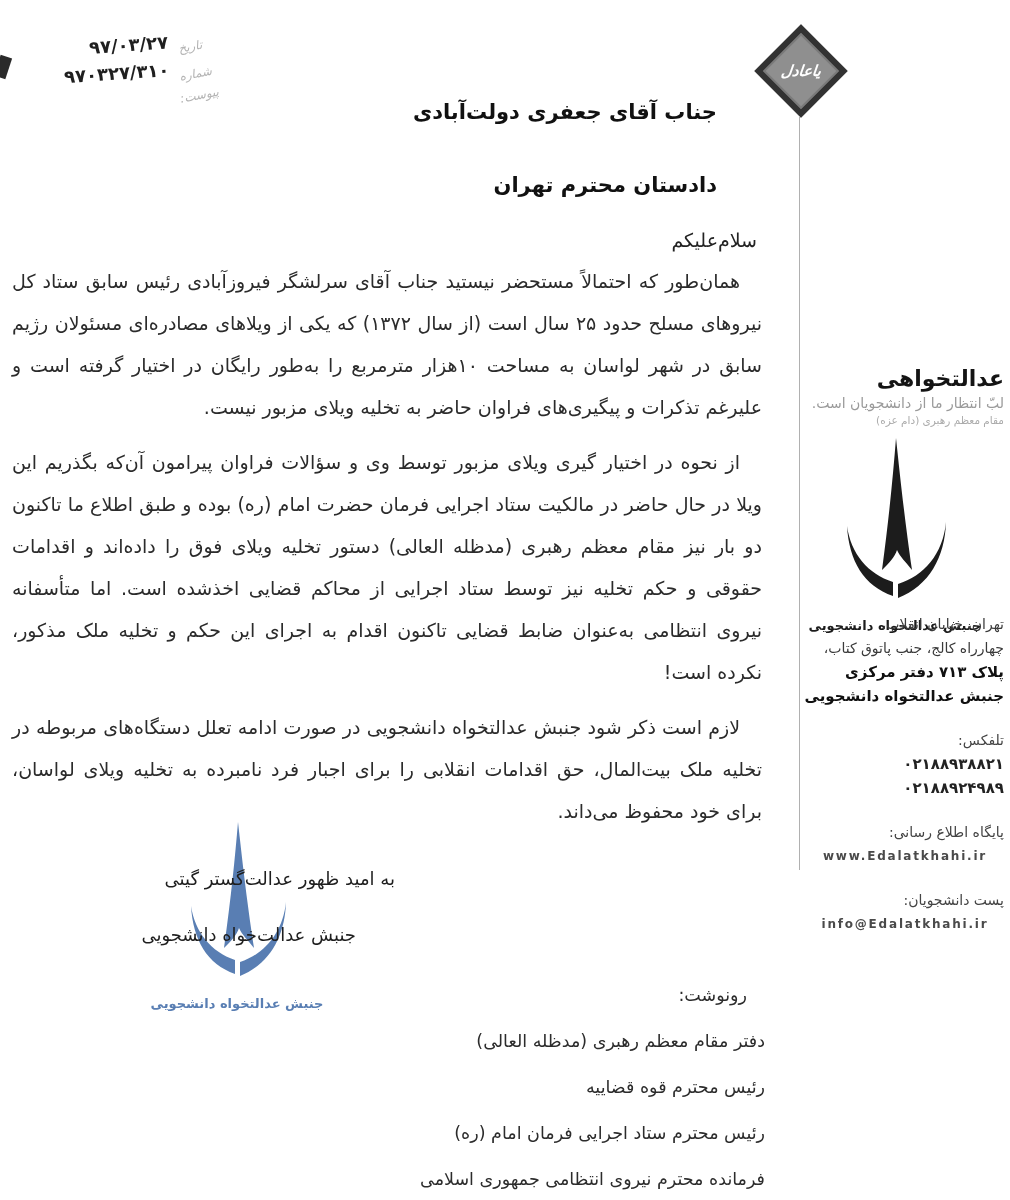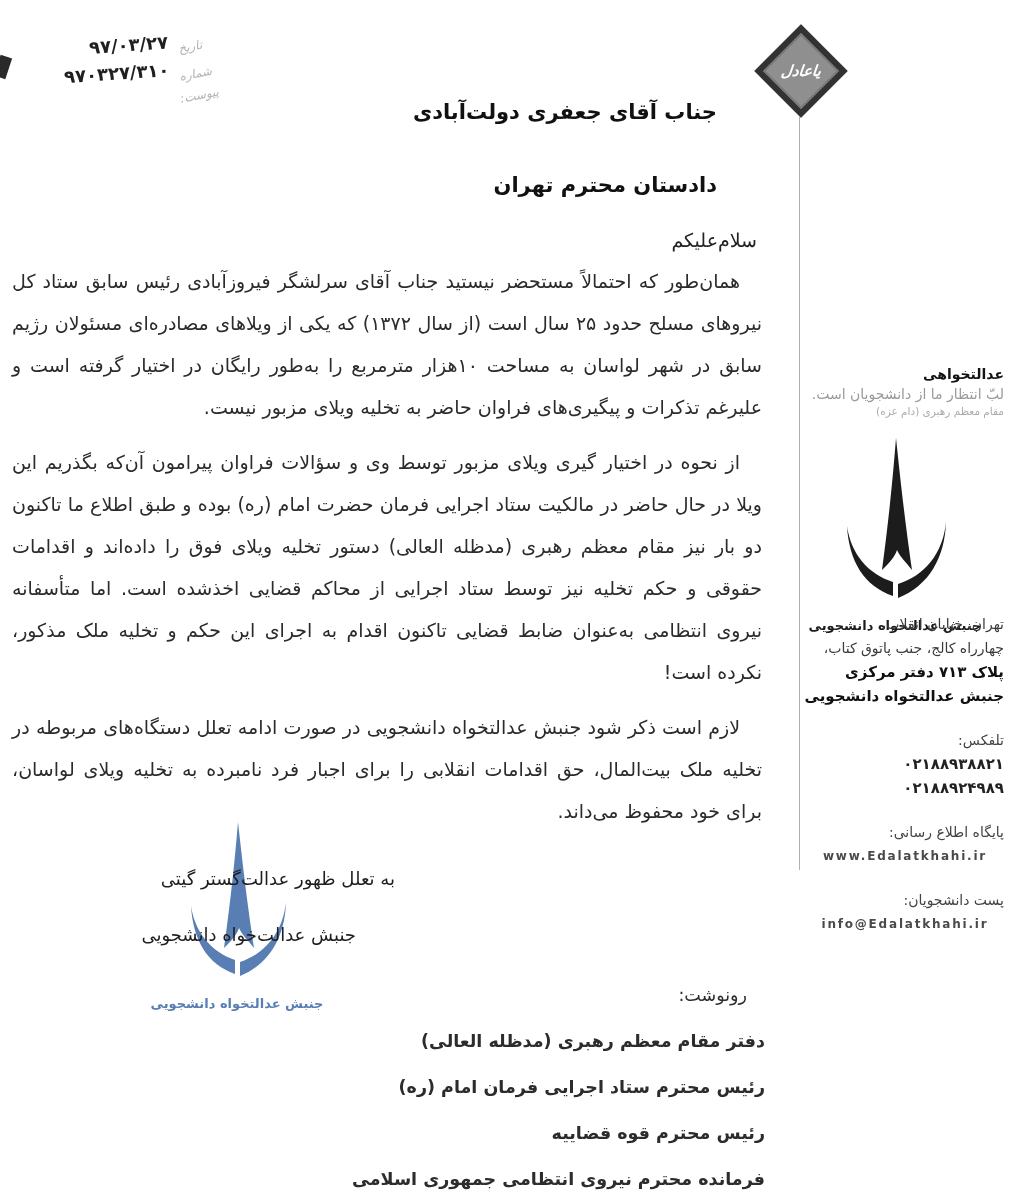--- a/index.html
+++ b/index.html
@@ -44,24 +44,24 @@
   }
   .body-col p{margin:0 0 13px 0;text-indent:22px;}
   
   .stamp{position:absolute;left:137px;top:805px;color:#4b74ad;opacity:.92;}
   .closing-line{position:absolute;direction:rtl;font-size:18px;color:#1e1e1e;text-align:right;white-space:nowrap;}
   .closing-1{left:180px;top:868px;width:215px;}
   .closing-2{left:158px;top:924px;width:198px;}
   
   .cc{position:absolute;top:972px;right:245px;direction:rtl;text-align:right;font-size:17.5px;color:#2c2c2c;}
   .cc .cc-label{margin-right:18px;height:46px;line-height:46px;}
-  .cc .cc-item{height:46px;line-height:46px;white-space:nowrap;font-weight:bold;}
+  .cc .cc-item{height:46px;line-height:46px;white-space:nowrap;}
   
   .sidebar{position:absolute;left:806px;top:366px;width:198px;direction:rtl;text-align:right;}
-  .sb-heading{font-size:14px;font-weight:bold;color:#141414;margin:0 0 4px 0;}
+  .sb-heading{font-size:22px;font-weight:bold;color:#141414;margin:0 0 4px 0;}
   .sb-quote{font-size:14px;color:#9a9a9a;margin:0 0 3px 0;letter-spacing:.3px;}
   .sb-attr{font-size:10.5px;color:#ababab;margin:0;}
   .sb-logo{position:absolute;left:795px;top:425px;color:#1c1c1c;}
   .sb-address{position:absolute;left:806px;top:612px;width:198px;direction:rtl;text-align:right;}
   .addr-line{font-size:14px;color:#3a3a3a;height:24px;line-height:24px;white-space:nowrap;}
   .addr-bold{font-size:15px;font-weight:bold;color:#101010;}
   .addr-label{font-size:14px;color:#444;margin-top:20px;}
   .addr-phone{font-size:15px;font-weight:bold;color:#222;letter-spacing:1px;}
   .addr-latin{font-size:12px;font-weight:bold;color:#4a4a4a;letter-spacing:1.8px;direction:ltr;text-align:center;}
   svg .ring-text{font-size:10.5px;letter-spacing:1px;}
@@ -112,28 +112,28 @@
     </defs>
     <text class="ring-text" fill="currentColor" opacity="0.9">
       <textPath href="#ringB">لقد ارسلنا رسلنا بالبینات و انزلنا معهم الکتاب و المیزان لیقوم الناس بالقسط</textPath>
     </text>
     <path fill="currentColor" d="M1,-88 C5,-52 9,-16 17,38 C11,30 5,25 2,18 C0,25 -6,31 -13,38 C-6,-12 -2,-52 1,-88 Z"></path>
     <path fill="currentColor" d="M-46,-4 C-42,22 -26,42 -2,50 L-2,64 C-30,54 -44,30 -46,-4 Z"></path>
     <path fill="currentColor" d="M49,-8 C46,22 28,44 3,52 L3,66 C33,54 48,26 49,-8 Z"></path>
     <text class="logo-caption" x="0" y="98" text-anchor="middle" fill="currentColor">جنبش عدالتخواه دانشجویی</text>
   </svg>
 
-  <div class="closing-line closing-1">به تعلل ظهور عدالت‌گستر گیتی</div>
+  <div class="closing-line closing-1">به امید ظهور عدالت‌گستر گیتی</div>
   <div class="closing-line closing-2">جنبش عدالت‌خواه دانشجویی</div>
 
   <div class="cc">
     <div class="cc-label">رونوشت:</div>
     <div class="cc-item">دفتر مقام معظم رهبری (مدظله العالی)</div>
+    <div class="cc-item">رئیس محترم قوه قضاییه</div>
     <div class="cc-item">رئیس محترم ستاد اجرایی فرمان امام (ره)</div>
-    <div class="cc-item">رئیس محترم قوه قضاییه</div>
     <div class="cc-item">فرمانده محترم نیروی انتظامی جمهوری اسلامی</div>
   </div>
 
   <div class="sidebar">
     <div class="sb-heading">عدالتخواهی</div>
     <div class="sb-quote">لبّ انتظار ما از دانشجویان است.</div>
     <div class="sb-attr">مقام معظم رهبری (دام عزه)</div>
   </div>
 
   <svg class="sb-logo" width="200" height="220" viewBox="-100 -105 200 220" aria-hidden="true">

